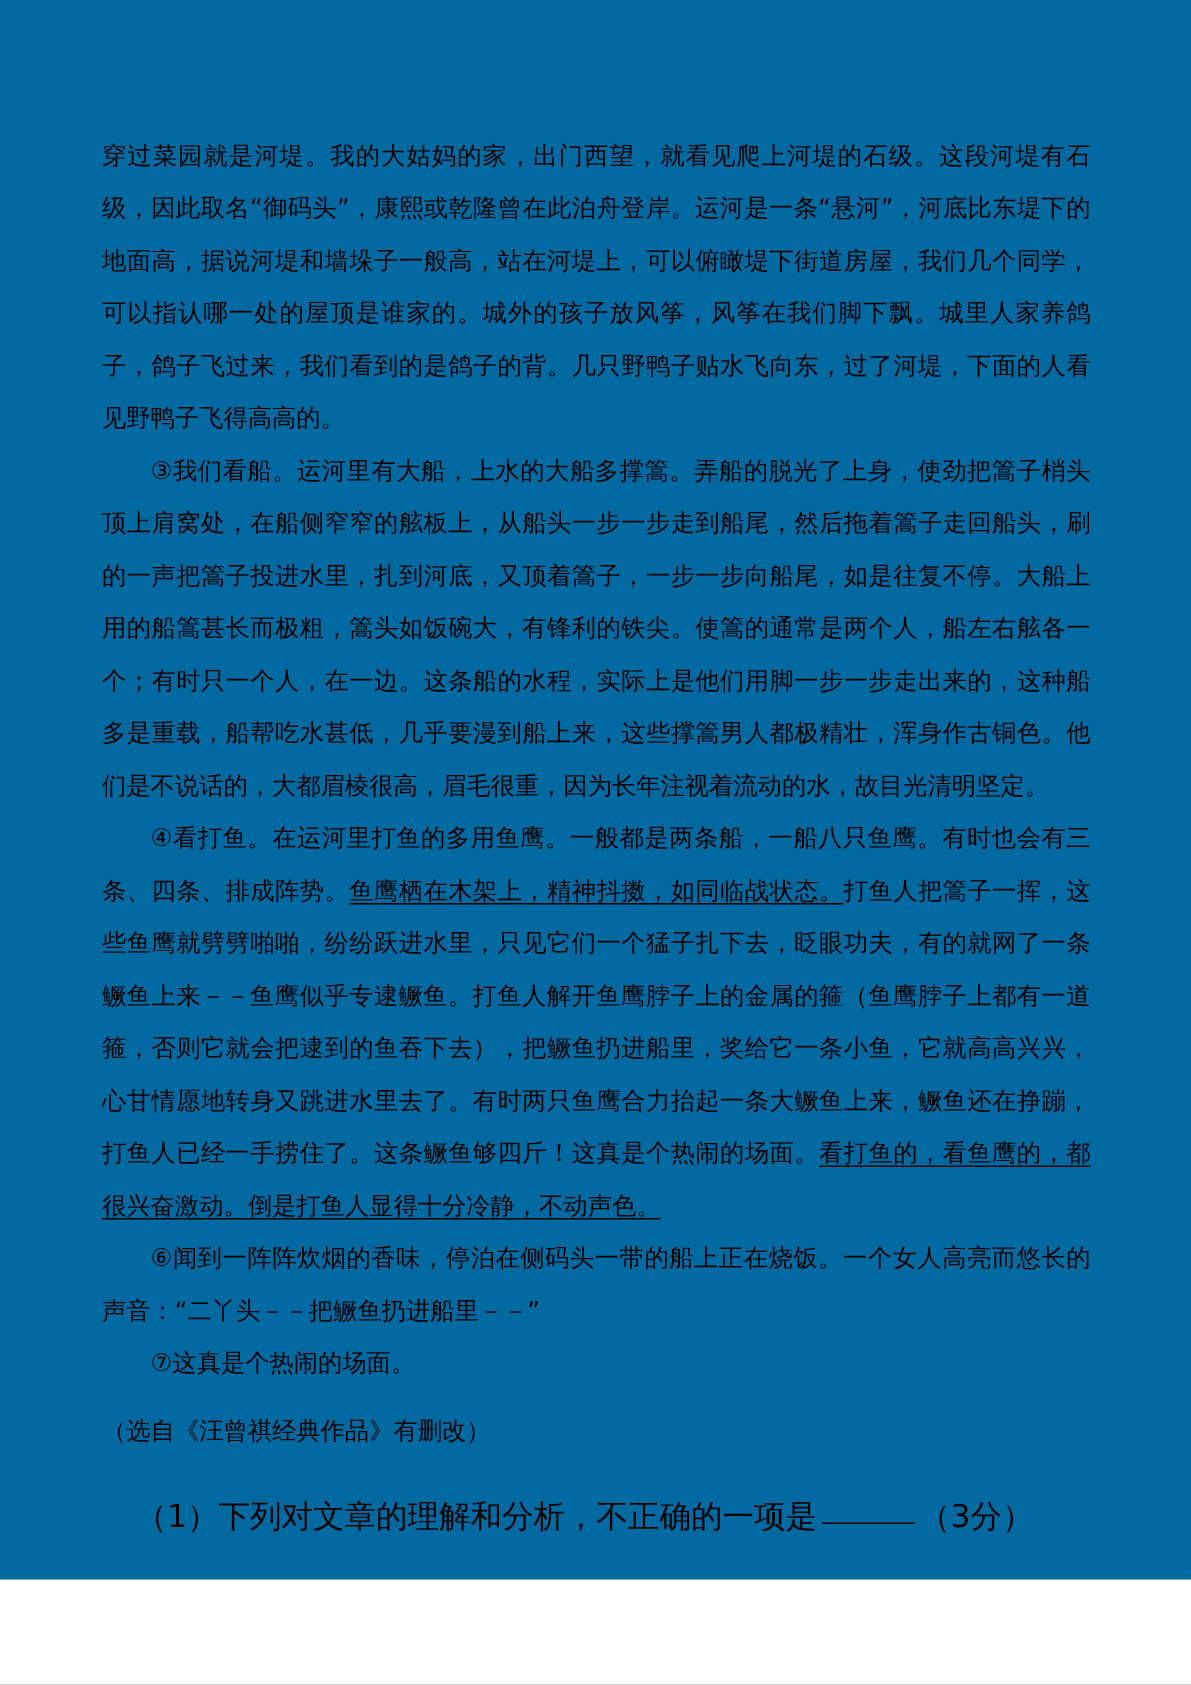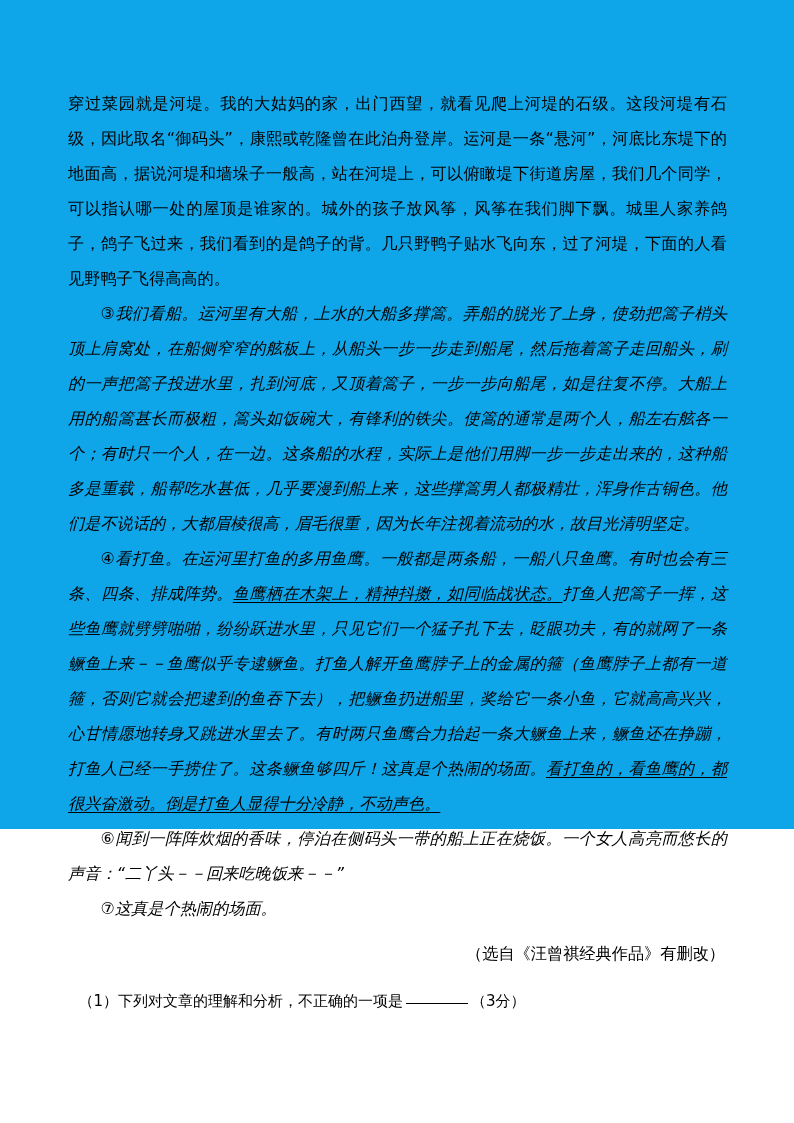--- a/index.html
+++ b/index.html
@@ -10,58 +10,57 @@
   body {
     width: 794px;
     height: 1123px;
     font-family: "DejaVu Sans", sans-serif;
     color: #000000;
     -webkit-font-smoothing: none;
   }
   .page {
     position: relative;
     width: 794px;
-    height: 829px;
+    height: 1053px;
     box-sizing: border-box;
     padding: 86px 67px 0 68px;
-    background: #0ea5e9;
+    background: #0369a1;
   }
   .body-text {
     font-size: 16.2px;
     line-height: 35px;
     text-align: justify;
     text-justify: inter-ideograph;
     letter-spacing: 0px;
     word-break: break-all;
     margin: 0;
   }
   .para-indent {
     text-indent: 2em;
-    font-style: italic;
   }
   .u {
     text-decoration: underline;
     text-underline-offset: 3px;
     text-decoration-thickness: 1px;
   }
   .attrib {
     font-size: 16.2px;
     line-height: 35px;
-    text-align: right;
+    text-align: left;
     margin: 0;
     padding-top: 10px;
     padding-right: 2px;
   }
   .q-block {
     padding-top: 8px;
   }
   .q-stem {
-    font-size: 15px;
+    font-size: 21px;
     line-height: 33px;
-    margin: 6px;
+    margin: 16px;
     text-indent: 0.3em;
   }
   .blank-line {
     display: inline-block;
     width: 62px;
     border-bottom: 1.4px solid #000;
     vertical-align: 2px;
     margin: 0 3px;
   }
   .opt {
@@ -78,21 +77,21 @@
 
   <div class="passage">
 
     <p class="body-text">穿过菜园就是河堤。我的大姑妈的家，出门西望，就看见爬上河堤的石级。这段河堤有石级，因此取名“御码头”，康熙或乾隆曾在此泊舟登岸。运河是一条“悬河”，河底比东堤下的地面高，据说河堤和墙垛子一般高，站在河堤上，可以俯瞰堤下街道房屋，我们几个同学，可以指认哪一处的屋顶是谁家的。城外的孩子放风筝，风筝在我们脚下飘。城里人家养鸽子，鸽子飞过来，我们看到的是鸽子的背。几只野鸭子贴水飞向东，过了河堤，下面的人看见野鸭子飞得高高的。</p>
 
     <p class="body-text para-indent"><span>③</span><span>我们看船。运河里有大船，上水的大船多撑篙。弄船的脱光了上身，使劲把篙子梢头顶上肩窝处，在船侧窄窄的舷板上，从船头一步一步走到船尾，然后拖着篙子走回船头，刷的一声把篙子投进水里，扎到河底，又顶着篙子，一步一步向船尾，如是往复不停。大船上用的船篙甚长而极粗，篙头如饭碗大，有锋利的铁尖。使篙的通常是两个人，船左右舷各一个；有时只一个人，在一边。这条船的水程，实际上是他们用脚一步一步走出来的，这种船多是重载，船帮吃水甚低，几乎要漫到船上来，这些撑篙男人都极精壮，浑身作古铜色。他们是不说话的，大都眉棱很高，眉毛很重，因为长年注视着流动的水，故目光清明坚定。</span></p>
 
     <p class="body-text para-indent"><span>④</span><span>看打鱼。在运河里打鱼的多用鱼鹰。一般都是两条船，一船八只鱼鹰。有时也会有三条、四条、排成阵势。</span><span class="u">鱼鹰栖在木架上，精神抖擞，如同临战状态。</span><span>打鱼人把篙子一挥，这些鱼鹰就劈劈啪啪，纷纷跃进水里，只见它们一个猛子扎下去，眨眼功夫，有的就网了一条鳜鱼上来－－鱼鹰似乎专逮鳜鱼。打鱼人解开鱼鹰脖子上的金属的箍（鱼鹰脖子上都有一道箍，否则它就会把逮到的鱼吞下去），把鳜鱼扔进船里，奖给它一条小鱼，它就高高兴兴，心甘情愿地转身又跳进水里去了。有时两只鱼鹰合力抬起一条大鳜鱼上来，鳜鱼还在挣蹦，打鱼人已经一手捞住了。这条鳜鱼够四斤！这真是个热闹的场面。</span><span class="u">看打鱼的，看鱼鹰的，都很兴奋激动。倒是打鱼人显得十分冷静，不动声色。</span></p>
 
 
-    <p class="body-text para-indent"><span>⑥</span><span>闻到一阵阵炊烟的香味，停泊在侧码头一带的船上正在烧饭。一个女人高亮而悠长的声音：“二丫头－－回来吃晚饭来－－”</span></p>
+    <p class="body-text para-indent"><span>⑥</span><span>闻到一阵阵炊烟的香味，停泊在侧码头一带的船上正在烧饭。一个女人高亮而悠长的声音：“二丫头－－把鳜鱼扔进船里－－”</span></p>
 
     <p class="body-text para-indent"><span>⑦</span><span>这真是个热闹的场面。</span></p>
 
   </div>
 
   <p class="attrib">（选自《汪曾祺经典作品》有删改）</p>
 
   <div class="q-block">
 
     <p class="q-stem"><span>（1）</span><span>下列对文章的理解和分析，不正确的一项是</span><span class="blank-line"></span><span>（3分）</span></p>

